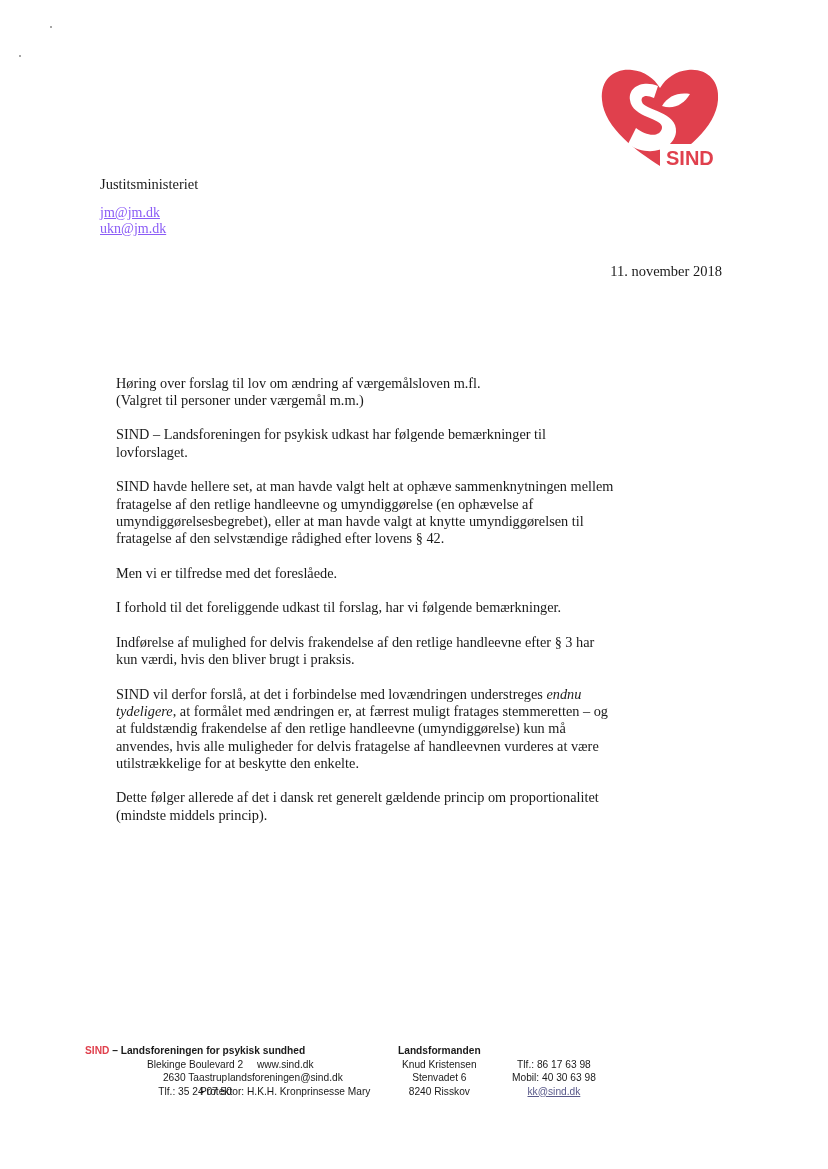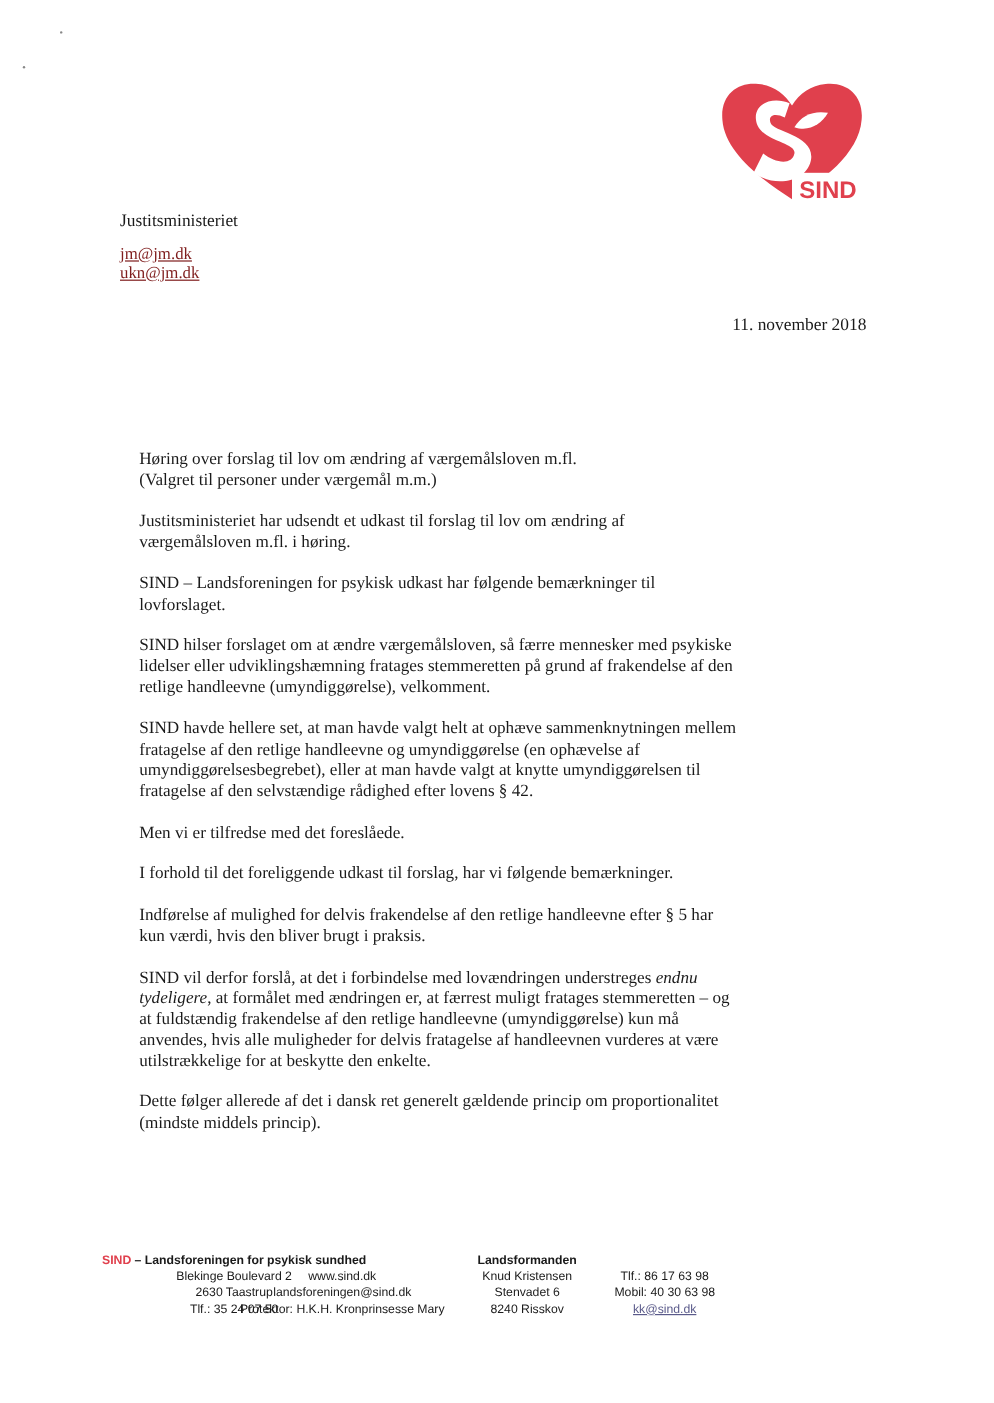--- a/index.html
+++ b/index.html
@@ -1,21 +1,21 @@
 <!DOCTYPE html>
 <html><head>
   <meta charset="utf-8">
   <style>
     html, body { margin: 0; padding: 0; background: #ffffff; }
     body { width: 828px; height: 1169px; position: relative; overflow: hidden; font-family: "Liberation Serif", serif; color: #1a1a1a; }
     .speck { position: absolute; width: 2px; height: 2px; background: #888; border-radius: 1px; }
     .logo { position: absolute; left: 598px; top: 66px; width: 124px; height: 104px; }
     .recipient { position: absolute; left: 100px; top: 176px; font-size: 14.5px; }
     .recipient .name { margin-bottom: 12px; }
-    .recipient .email { display: block; color: #7f1d1d; text-decoration: underline; font-size: 14px; line-height: 16px; }
+    .recipient .email { display: block; color: #8b5cf6; text-decoration: underline; font-size: 14px; line-height: 16px; }
     .date { position: absolute; right: 106px; top: 263px; font-size: 14.5px; }
     .body { position: absolute; left: 116px; top: 375px; width: 500px; font-size: 14.3px; line-height: 17.2px; }
     .subject { font-weight: normal; margin: 0 0 17px 0; }
     .para { margin: 0 0 17.5px 0; }
     .para em { font-style: italic; }
     .footer { position: absolute; left: 85px; top: 1044px; font-family: "Liberation Sans", sans-serif; font-size: 10.2px; line-height: 13.5px; color: #1a1a1a; }
     .footer .col { position: absolute; top: 0; white-space: nowrap; text-align: center; }
     .footer .brand { color: #e0404d; font-weight: bold; }
     .footer .bold { font-weight: bold; }
     .footer a { color: #5a5a8a; text-decoration: underline; }
@@ -42,27 +42,25 @@
   <a class="email">ukn@jm.dk</a>
 </div>
 
 <div class="date">11. november 2018</div>
 
 <div class="body">
   <p class="subject">
     <span>Høring over forslag til lov om ændring af værgemålsloven m.fl.</span><br>
     <span>(Valgret til personer under værgemål m.m.)</span>
   </p>
-  <p class="para">Justitsministeriet har udsendt et udkast til forslag til lov om ændring af værgemålsloven m.fl. i høring.</p>
   <p class="para">SIND – Landsforeningen for psykisk udkast har følgende bemærkninger til lovforslaget.</p>
-  <p class="para">SIND hilser forslaget om at ændre værgemålsloven, så færre mennesker med psykiske lidelser eller udviklingshæmning fratages stemmeretten på grund af frakendelse af den retlige handleevne (umyndiggørelse), velkomment.</p>
   <p class="para">SIND havde hellere set, at man havde valgt helt at ophæve sammenknytningen mellem fratagelse af den retlige handleevne og umyndiggørelse (en ophævelse af umyndiggørelsesbegrebet), eller at man havde valgt at knytte umyndiggørelsen til fratagelse af den selvstændige rådighed efter lovens § 42.</p>
   <p class="para">Men vi er tilfredse med det foreslåede.</p>
   <p class="para">I forhold til det foreliggende udkast til forslag, har vi følgende bemærkninger.</p>
-  <p class="para">Indførelse af mulighed for delvis frakendelse af den retlige handleevne efter § 5 har kun værdi, hvis den bliver brugt i praksis.</p>
+  <p class="para">Indførelse af mulighed for delvis frakendelse af den retlige handleevne efter § 3 har kun værdi, hvis den bliver brugt i praksis.</p>
   <p class="para"><span>SIND vil derfor forslå, at det i forbindelse med lovændringen understreges </span><em>endnu tydeligere</em><span>, at formålet med ændringen er, at færrest muligt fratages stemmeretten – og at fuldstændig frakendelse af den retlige handleevne (umyndiggørelse) kun må anvendes, hvis alle muligheder for delvis fratagelse af handleevnen vurderes at være utilstrækkelige for at beskytte den enkelte.</span></p>
   <p class="para">Dette følger allerede af det i dansk ret generelt gældende princip om proportionalitet (mindste middels princip).</p>
 </div>
 
 <div class="footer">
   <div class="col" style="left:0;">
     <div class="bold"><span class="brand">SIND</span><span> – Landsforeningen for psykisk sundhed</span></div>
     <div>Blekinge Boulevard 2</div>
     <div>2630 Taastrup</div>
     <div>Tlf.: 35 24 07 50</div>

